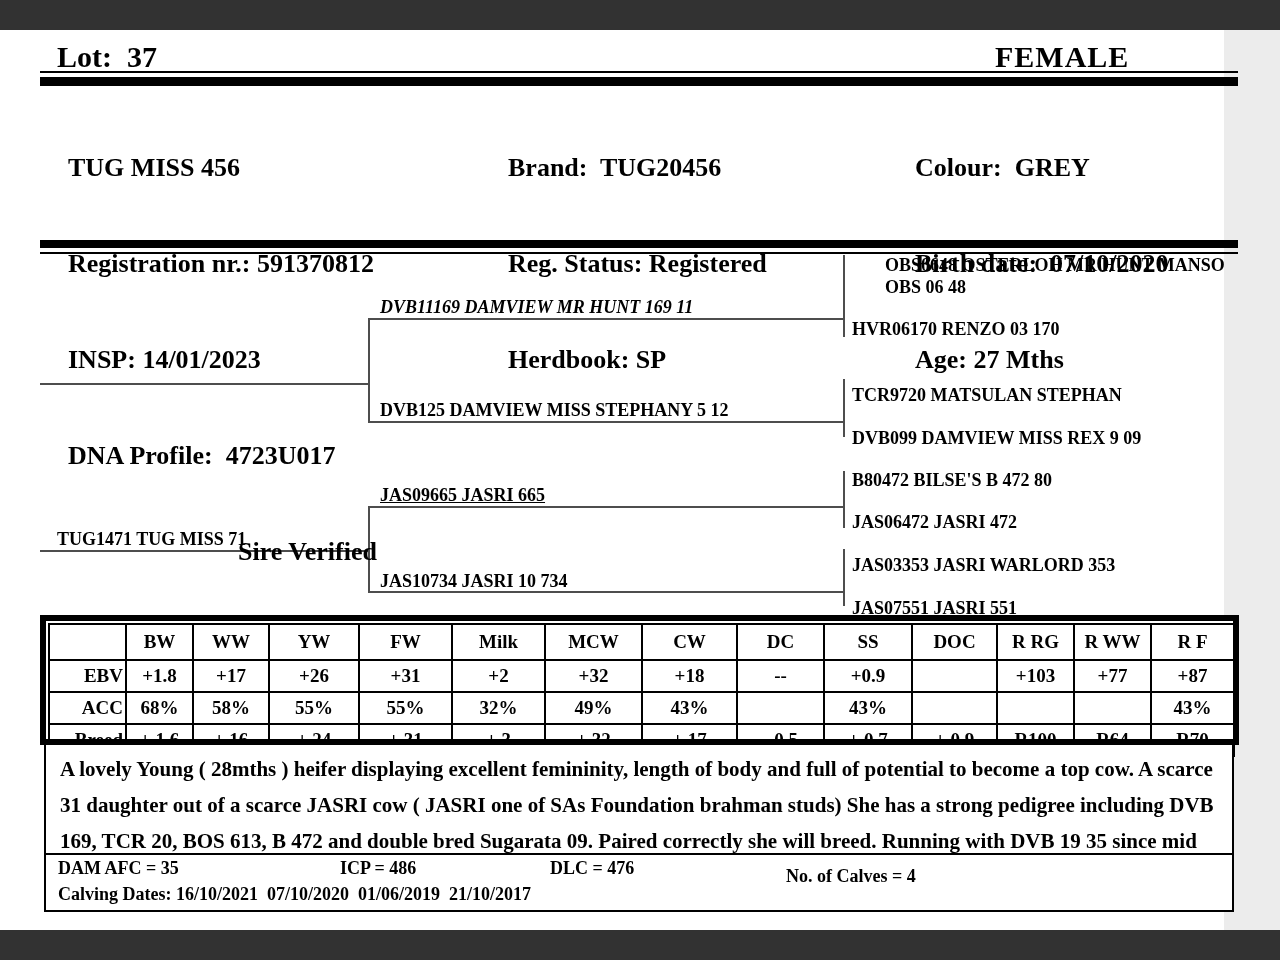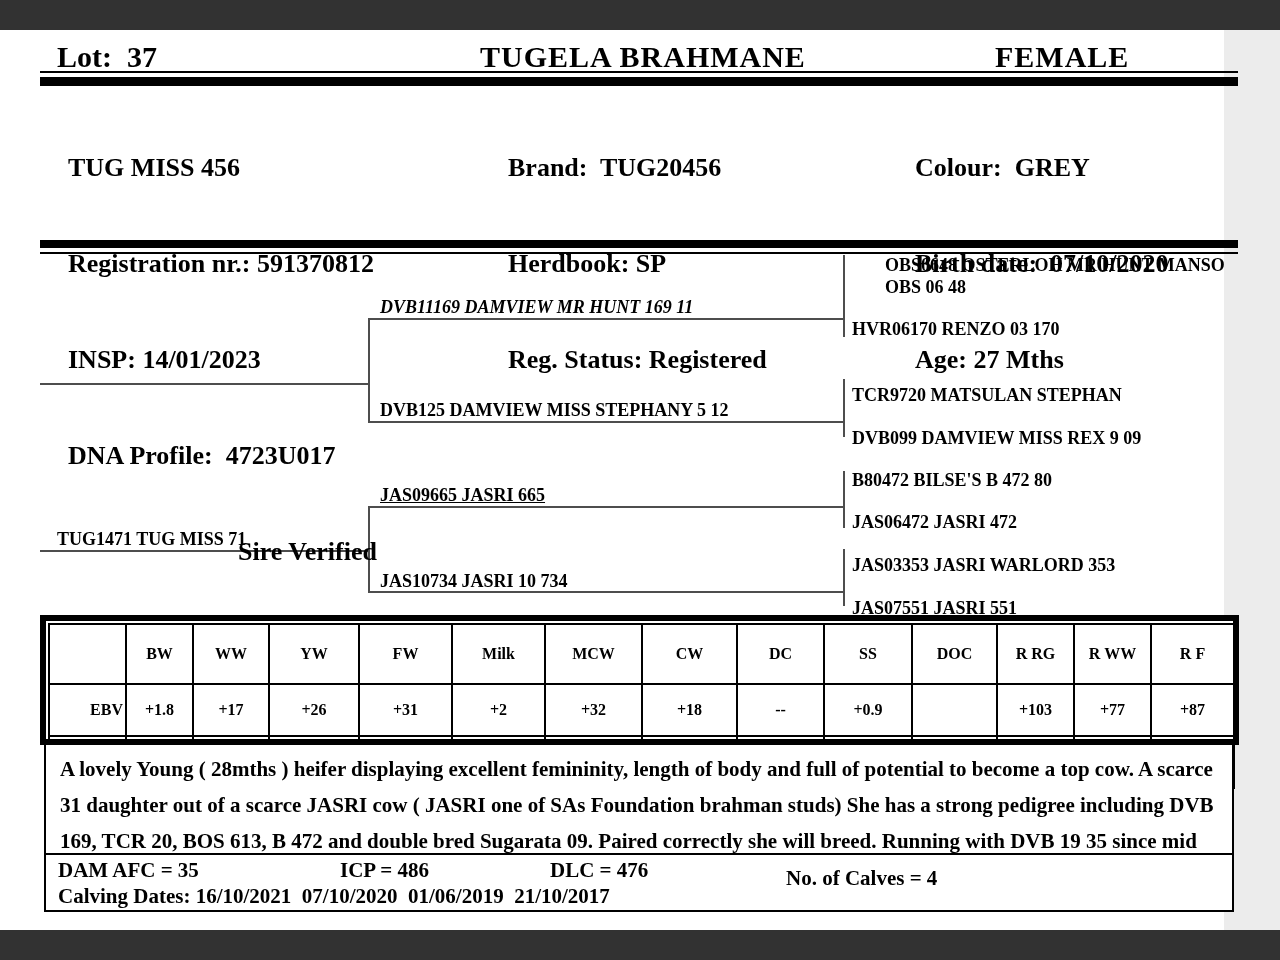--- a/index.html
+++ b/index.html
@@ -25,60 +25,59 @@
   .col2{left:508px;top:88px;}
   .col3{left:915px;top:88px;}
   .sire-verified{padding-left:170px;}
   
   .pn{position:absolute;font-size:18px;line-height:22px;z-index:2;}
   .pline{position:absolute;background:#4d4d4d;z-index:1;}
   
   .ebv-box{position:absolute;left:40px;top:615px;width:1199px;height:130px;
     border:6px solid #000;box-sizing:border-box;padding:2px;background:#fff;z-index:2;}
   table.ebv{border-collapse:collapse;table-layout:fixed;width:100%;height:100%;}
-  table.ebv td,table.ebv th{border:2px solid #000;font-size:16px;text-align:center;
-    padding:16px 2px;overflow:hidden;white-space:nowrap;margin-top:29px;}
+  table.ebv td,table.ebv th{border:2px solid #000;font-size:19px;text-align:center;
+    padding:4px 2px;overflow:hidden;white-space:nowrap;margin-top:29px;}
   table.ebv th{height:26px;}
   table.ebv td.rowlab{text-align:right;padding-left:8px;}
   
   .notes-box{position:absolute;left:44px;top:745px;width:1190px;height:110px;
     border-left:2px solid #000;border-right:2px solid #000;border-bottom:2px solid #000;
     box-sizing:border-box;background:#fff;z-index:2;padding:6px 14px 0 14px;
     font-size:21px;line-height:36px;}
   .stats-box{position:absolute;left:44px;top:855px;width:1190px;height:57px;
     border-left:2px solid #000;border-right:2px solid #000;border-bottom:2px solid #000;
-    box-sizing:border-box;background:#fff;z-index:2;font-size:21px;}
+    box-sizing:border-box;background:#fff;z-index:2;font-size:18px;}
   .stats-box .stat{position:absolute;top:3px;white-space:pre;}
   .stat.afc{left:12px;} .stat.icp{left:294px;} .stat.dlc{left:504px;} .stat.calves{left:740px;margin-top:8px;}
   .stats-box .dates{position:absolute;top:29px;left:12px;white-space:pre;}
 </style>
 </head>
 <body>
 
 <div class="screen">
   <div class="bar top"></div>
   <div class="right-strip"></div>
 
   <div class="abs lot">Lot:  37</div>
-  <div class="abs title">TUGELA BRAHMANE</div>
   <div class="abs sex">FEMALE</div>
   <div class="hrule" style="top:71px;height:2px;"></div>
   <div class="hrule" style="top:77px;height:9px;"></div>
 
   <div class="abs info-col col1">
     <div>TUG MISS 456</div>
     <div>Registration nr.: 591370812</div>
     <div>INSP: 14/01/2023</div>
     <div>DNA Profile:  4723U017</div>
     <div class="sire-verified">Sire Verified</div>
   </div>
   <div class="abs info-col col2">
     <div>Brand:  TUG20456</div>
+    <div>Reg. Status: Registered</div>
     <div>Herdbook: SP</div>
-    <div>Reg. Status: Registered</div>
   </div>
   <div class="abs info-col col3">
     <div>Colour:  GREY</div>
     <div>Birth date:  07/10/2020</div>
     <div>Age: 27 Mths</div>
   </div>
   <div class="hrule" style="top:240px;height:8px;"></div>
   <div class="hrule" style="top:252px;height:2px;"></div>
 
   <div class="pn" style="left:57px;top:528px;width:320px;">TUG1471 TUG MISS 71</div>
@@ -168,20 +167,36 @@
         <td>32%</td>
         <td>49%</td>
         <td>43%</td>
         <td></td>
         <td>43%</td>
         <td></td>
         <td></td>
         <td></td>
         <td>43%</td>
       </tr>
+      <tr>
+        <td class="rowlab">Breed</td>
+        <td>+ 1.6</td>
+        <td>+ 16</td>
+        <td>+ 24</td>
+        <td>+ 31</td>
+        <td>+ 3</td>
+        <td>+ 32</td>
+        <td>+ 17</td>
+        <td>- 0.5</td>
+        <td>+ 0.7</td>
+        <td>+ 0.9</td>
+        <td>R100</td>
+        <td>R64</td>
+        <td>R70</td>
+      </tr>
     </tbody>
       </table>
   </div>
 
   <div class="notes-box">
     <span>A lovely Young ( 28mths ) heifer displaying excellent femininity, length of body and full of potential to become a top cow. A scarce 31 daughter out of a scarce JASRI cow ( JASRI one of SAs Foundation brahman studs) She has a strong pedigree including DVB 169, TCR 20, BOS 613, B 472 and double bred Sugarata 09. Paired correctly she will breed. Running with DVB 19 35 since mid Oct 22.</span>
   </div>
 
   <div class="stats-box">
     <span class="stat afc">DAM AFC = 35</span>

